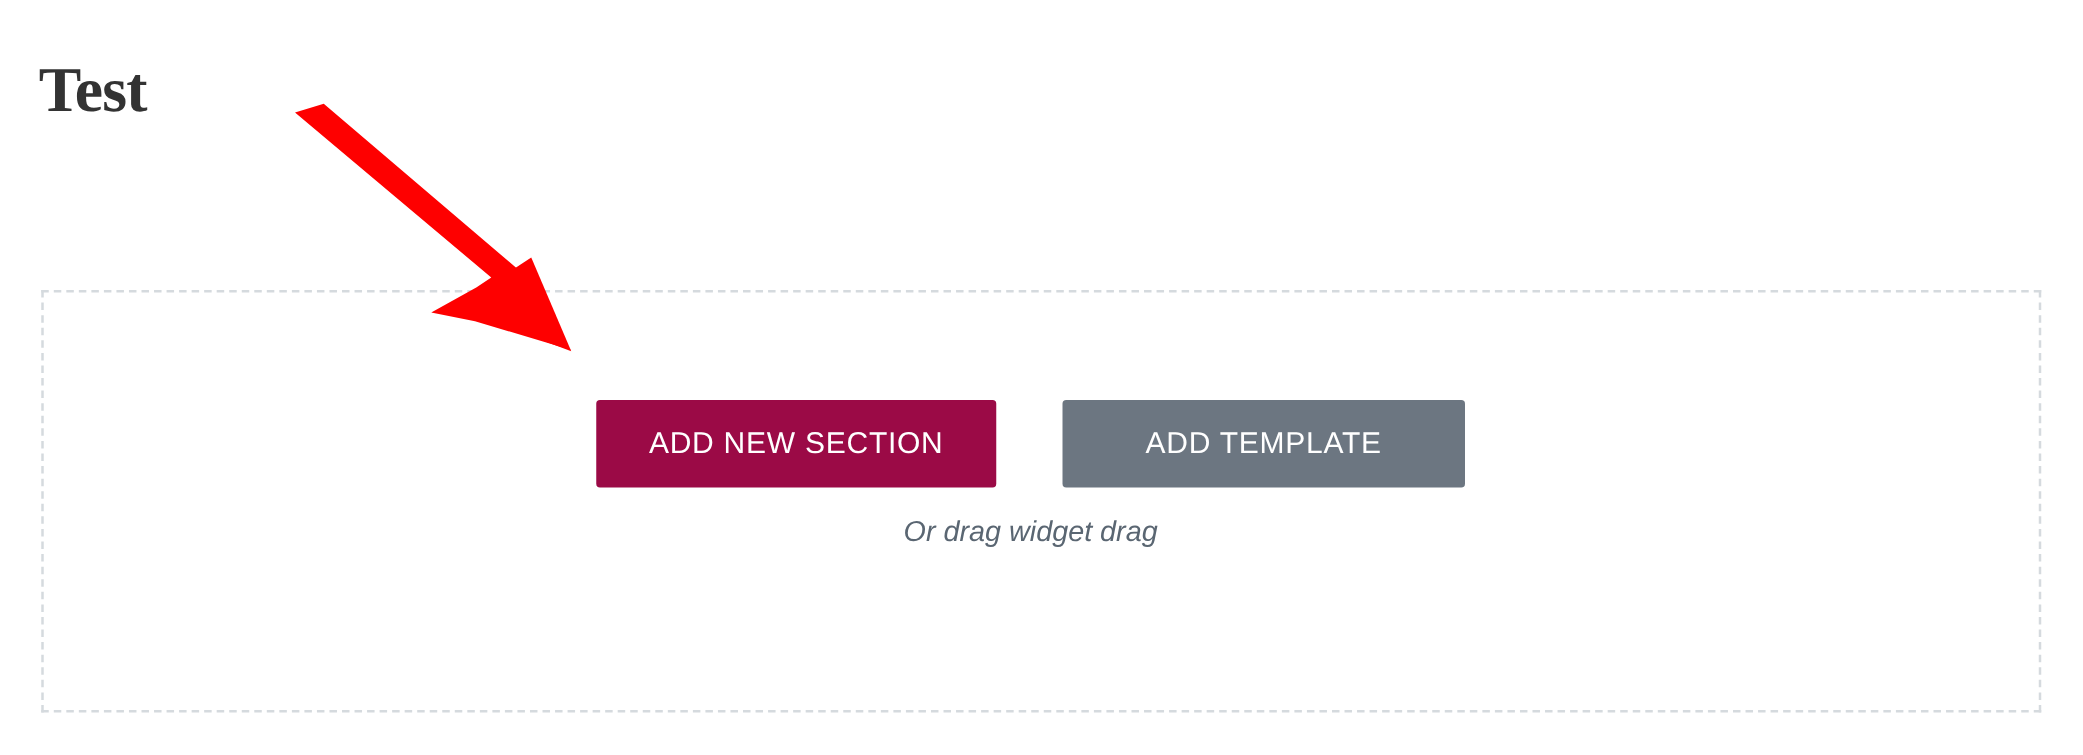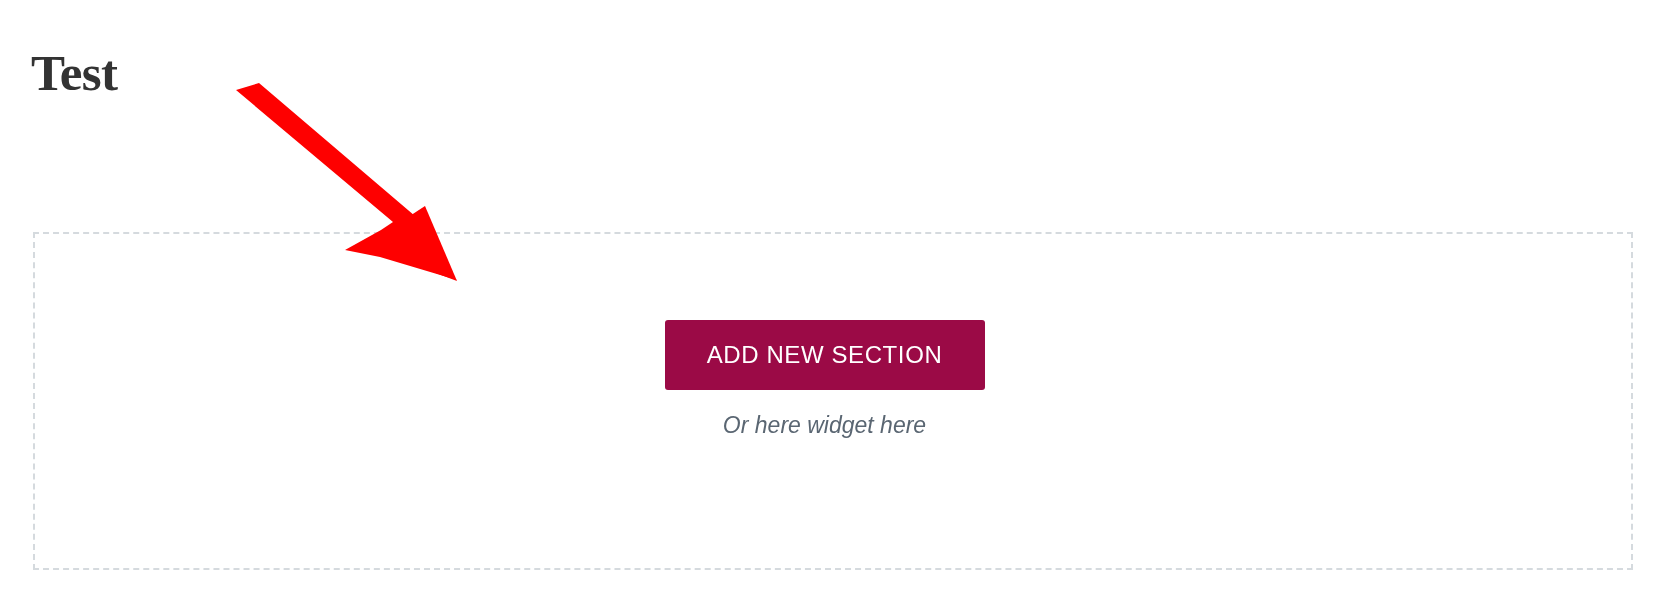--- a/index.html
+++ b/index.html
@@ -129,23 +129,24 @@
 
 <div id="page-root" style="background: rgb(255, 255, 255);">
 
   <h1 class="page-title">Test</h1>
 
   <div class="section-dropzone" style="border-color: rgb(213, 218, 222);">
     <div class="dropzone-inner">
 
       <div class="button-row">
         <button class="builder-button primary" style="background: rgb(155, 10, 70); color: rgb(255, 255, 255);">ADD NEW SECTION</button>
+        <button class="builder-button secondary" style="background: rgb(108, 118, 129); color: rgb(255, 255, 255);">ADD TEMPLATE</button>
       </div>
 
-      <div class="drag-hint" style="color: rgb(90, 102, 114);">Or here widget here</div>
+      <div class="drag-hint" style="color: rgb(90, 102, 114);">Or drag widget drag</div>
 
     </div>
   </div>
 
   <svg class="annotation-layer" viewBox="0 0 1666 604" width="1666" height="604" xmlns="http://www.w3.org/2000/svg">
     <g>
 
       <polygon fill="#fe0000" points="236,90 259,83 415,216 425,208 414,251 457,280 380,257 345,250 381,230 393,222"></polygon>
       <polygon fill="#fe0000" points="425,206 457,281 364,246"></polygon>
     </g>

